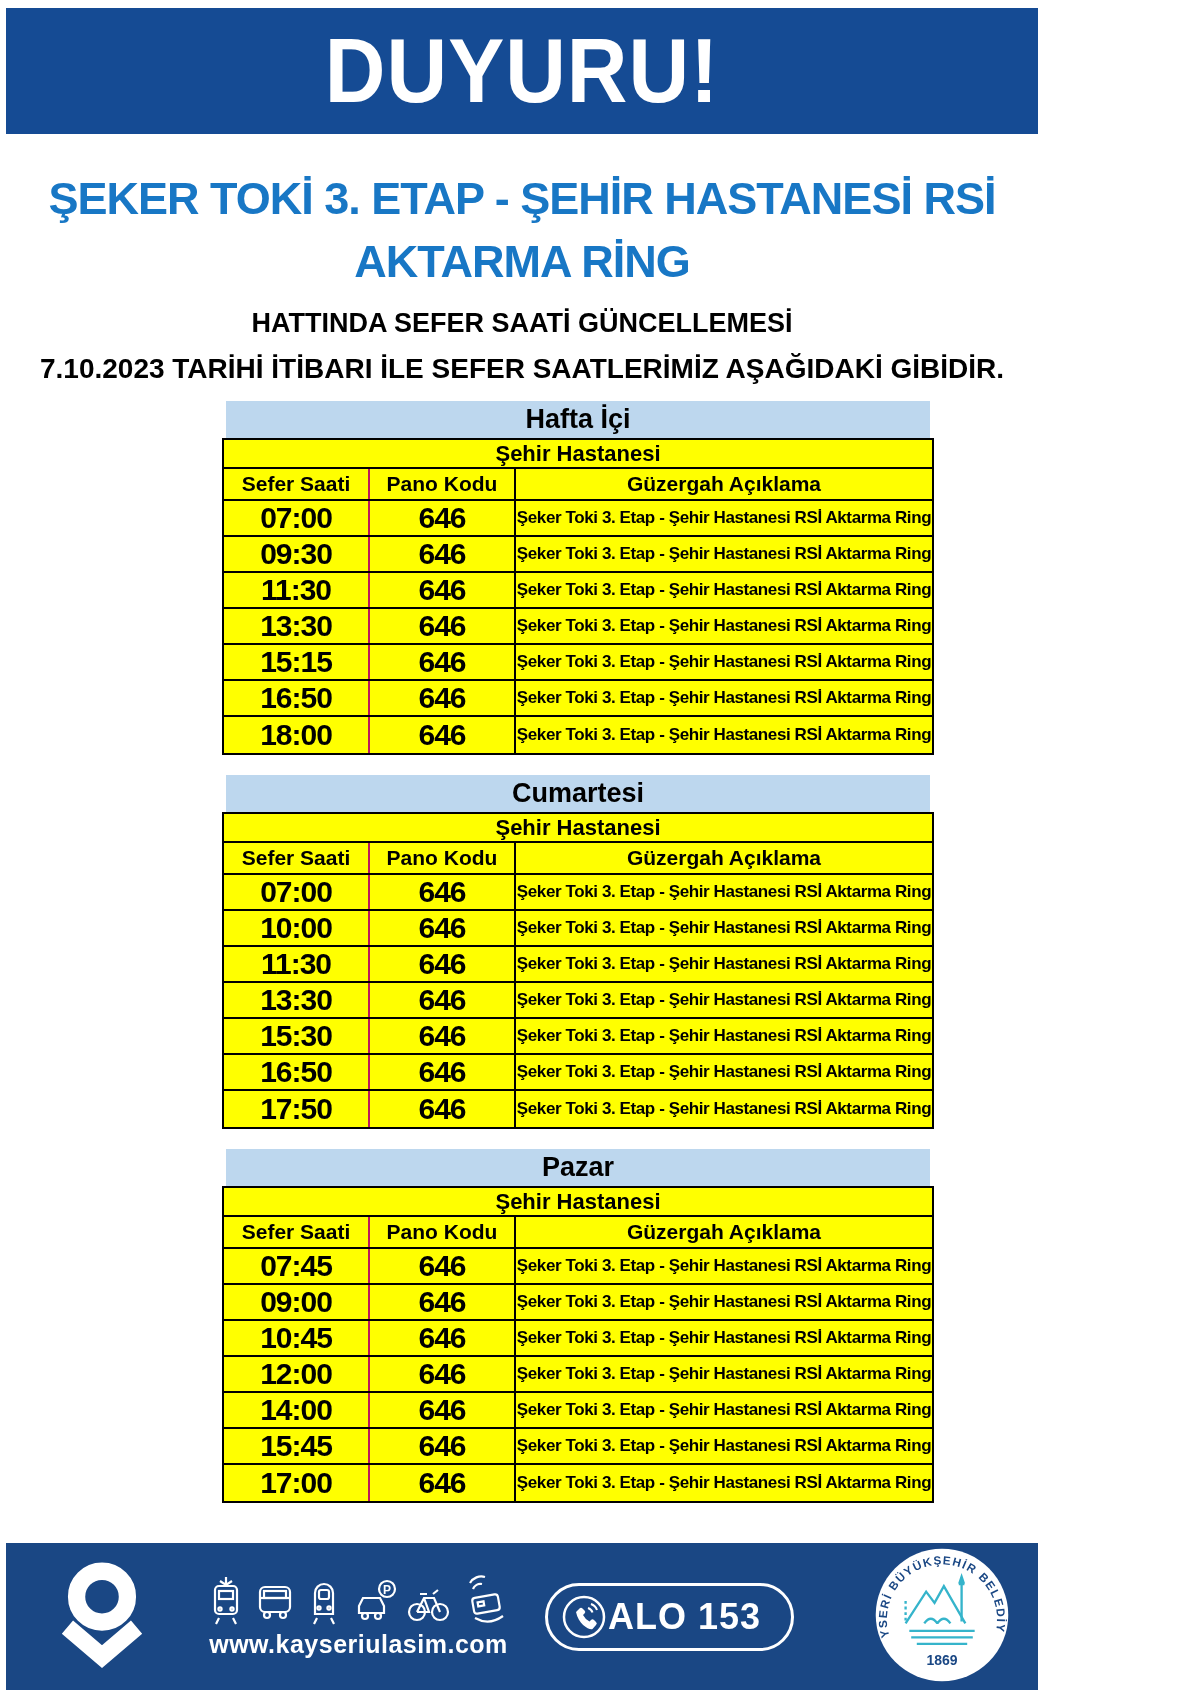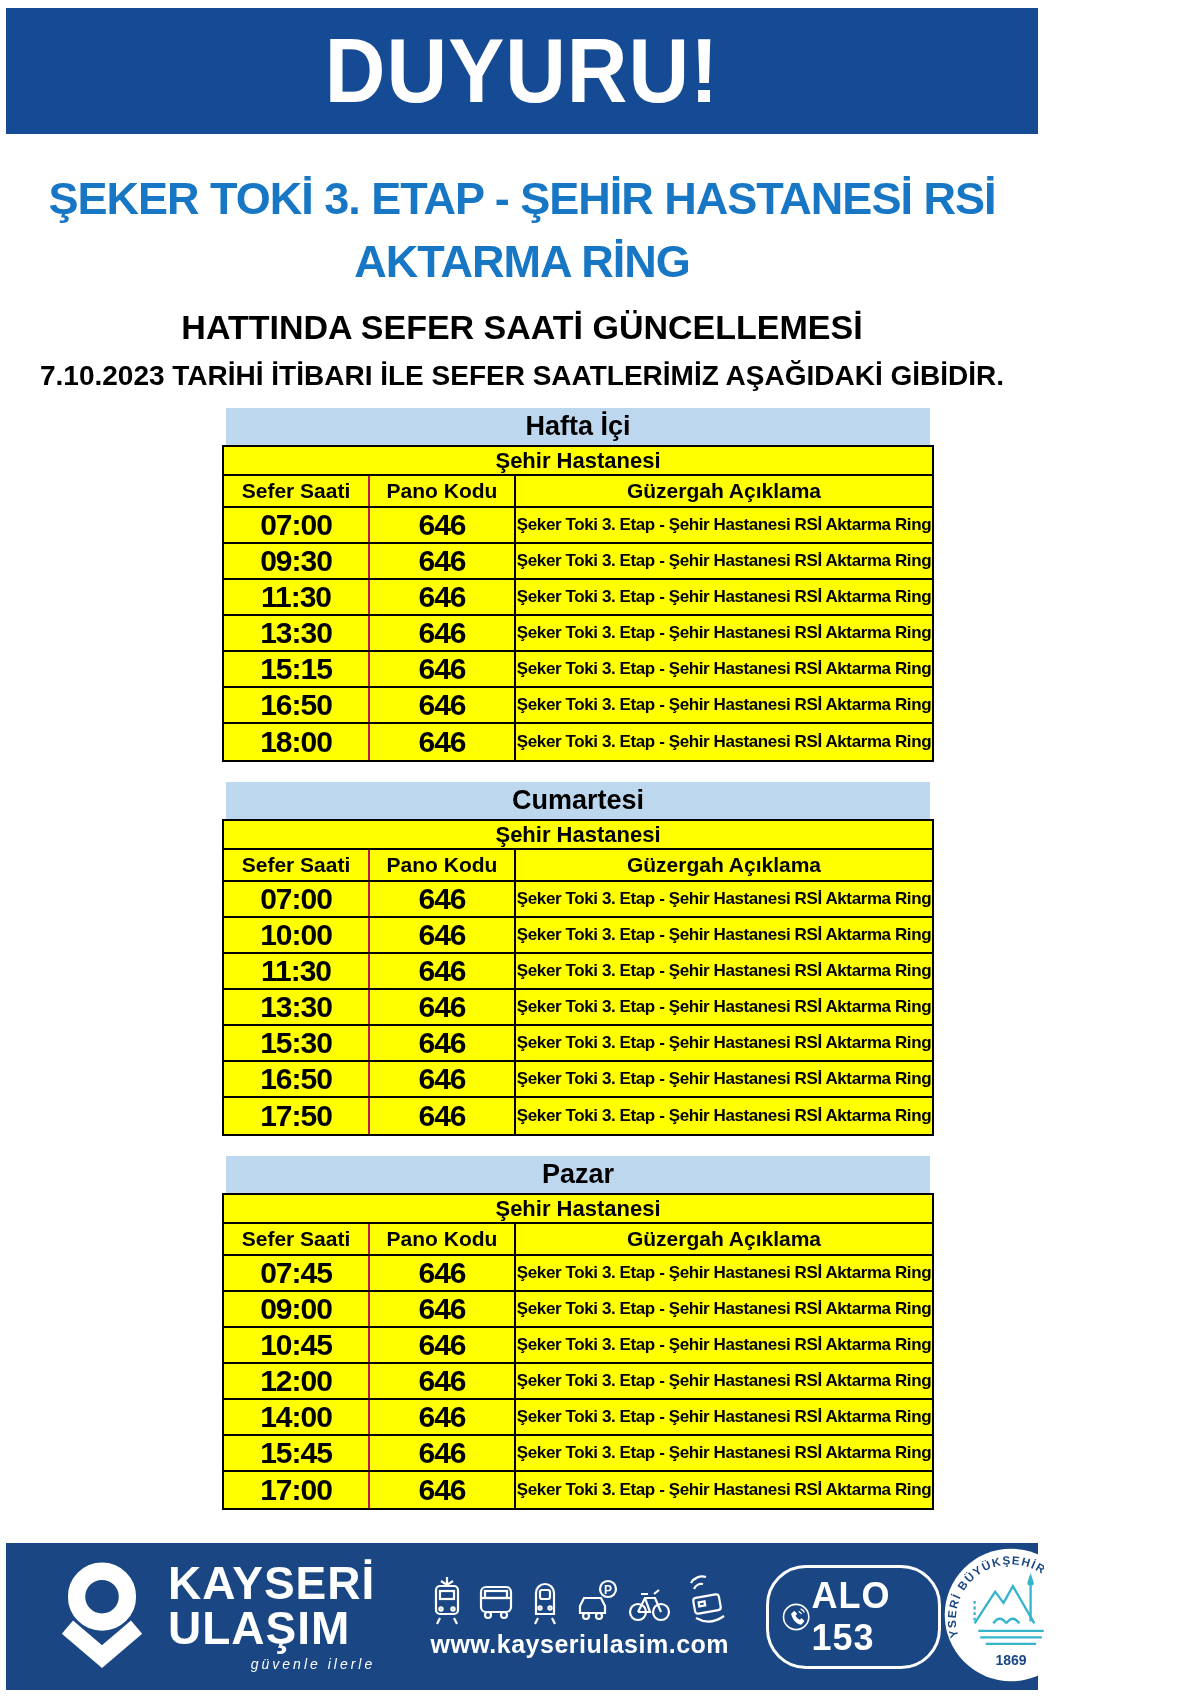--- a/index.html
+++ b/index.html
@@ -19,21 +19,21 @@
     letter-spacing:1px; transform:scaleY(1.08);
   }
   
   .route-title {
     text-align:center; color:#1877C5; font-weight:bold;
     font-size:45px; letter-spacing:-1px; line-height:1;
   }
   .route-title.l1 { margin-top:42px; }
   .route-title.l2 { margin-top:18px; }
   .subtitle {
-    text-align:center; color:#000; font-weight:bold; font-size:34px;
+    text-align:center; color:#000; font-weight:bold; font-size:27px;
     margin-top:26px; line-height:1;
   }
   .date-line {
     text-align:center; color:#000; font-weight:bold; font-size:28px;
     margin-top:18px; line-height:1;
   }
   
   .tables { width:712px; margin:18px 0 0 222px; }
   .schedule-table + .schedule-table { margin-top:20px; }
   .day-band {
@@ -265,25 +265,20 @@
     </section>
   </main>
 
   <footer class="footer">
 
     <div class="brand">
       <svg width="104" height="122" viewBox="0 0 100 120">
         <circle cx="50" cy="40" r="25" fill="none" stroke="#fff" stroke-width="17"></circle>
         <path d="M16 70 L50 99 L84 70" fill="none" stroke="#fff" stroke-width="17"></path>
       </svg>
-      <div class="brand-text">
-        <span class="brand-line">KAYSERİ</span>
-        <span class="brand-line">ULAŞIM</span>
-        <span class="tagline">güvenle ilerle</span>
-      </div>
     </div>
 
     <div class="center-block">
       <div class="icons-row">
         <svg width="40" height="52" viewBox="0 0 40 52" fill="none" stroke="#fff" stroke-width="2.2">
           <path d="M14 7 L20 11 L26 7 M20 3 v8"></path>
           <rect x="9" y="12" width="22" height="28" rx="4"></rect>
           <rect x="13" y="17" width="14" height="8"></rect>
           <circle cx="14" cy="35" r="1.6"></circle>
             <circle cx="26" cy="35" r="1.6"></circle>

